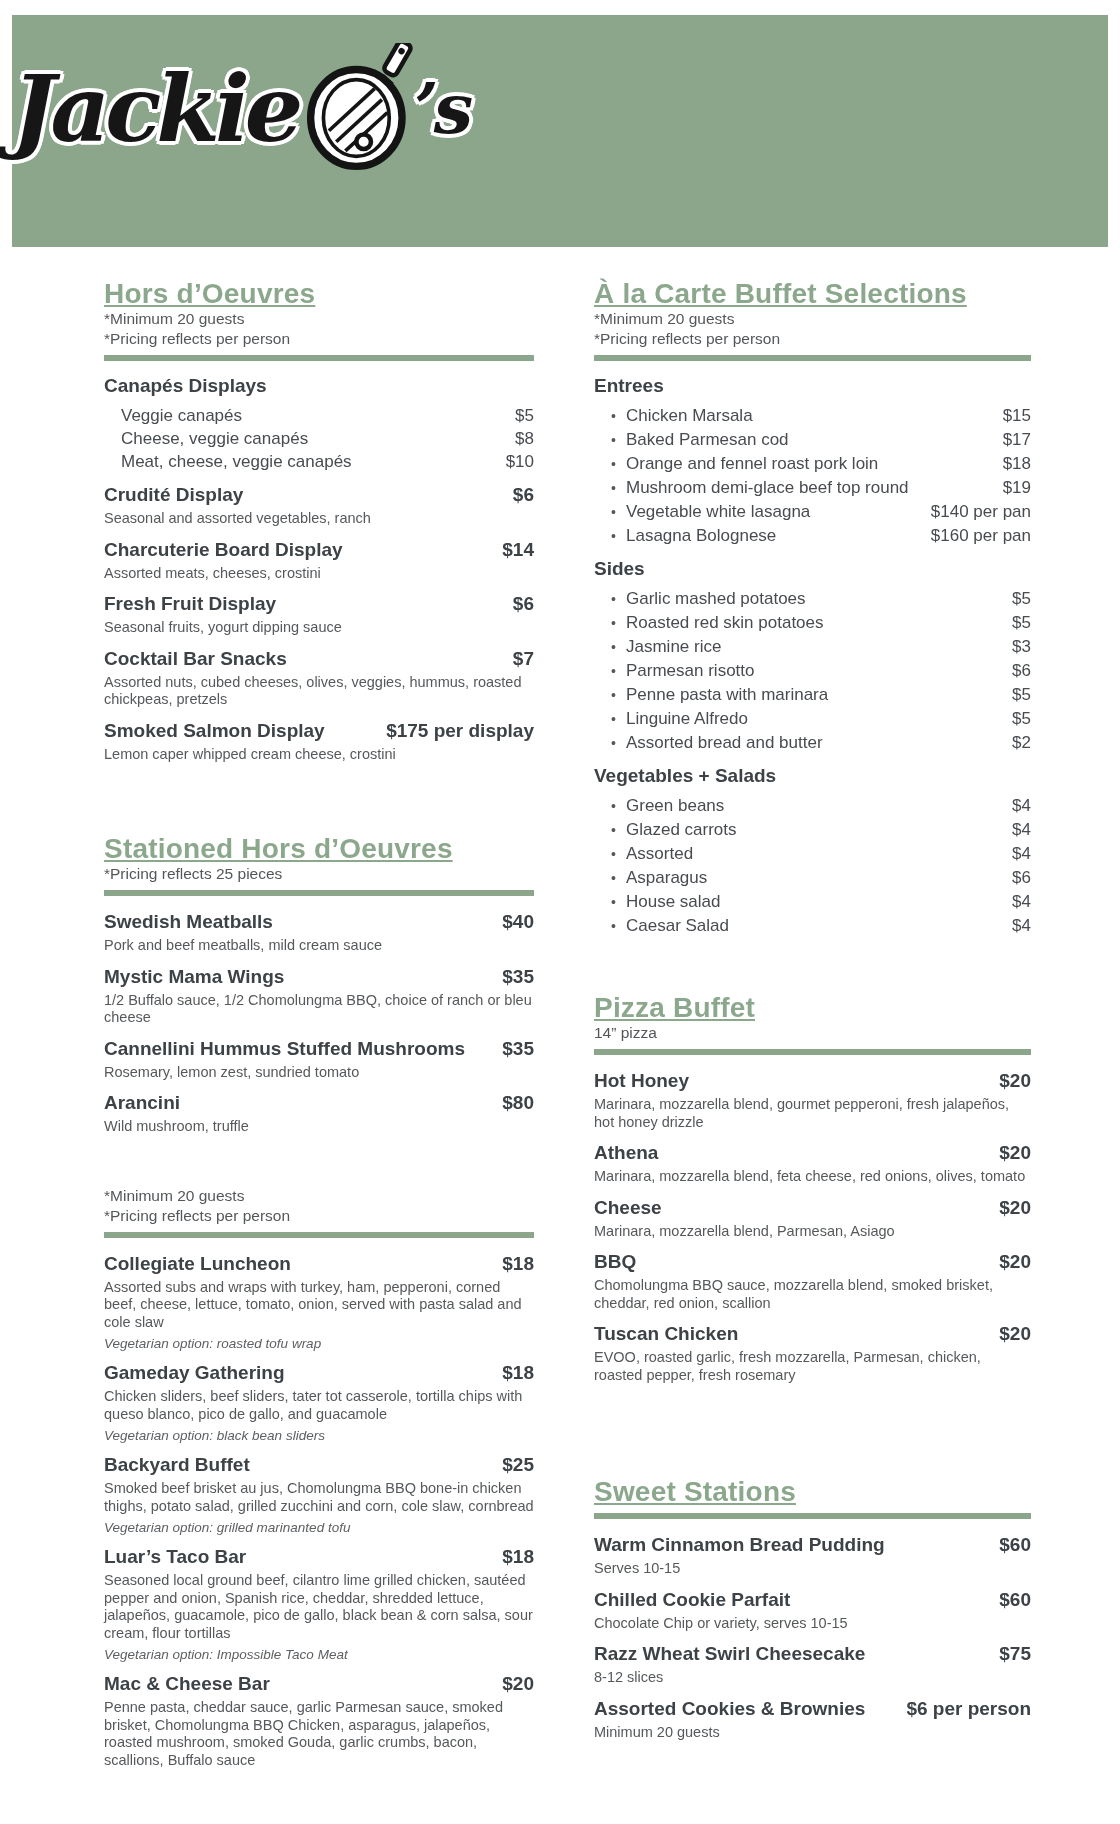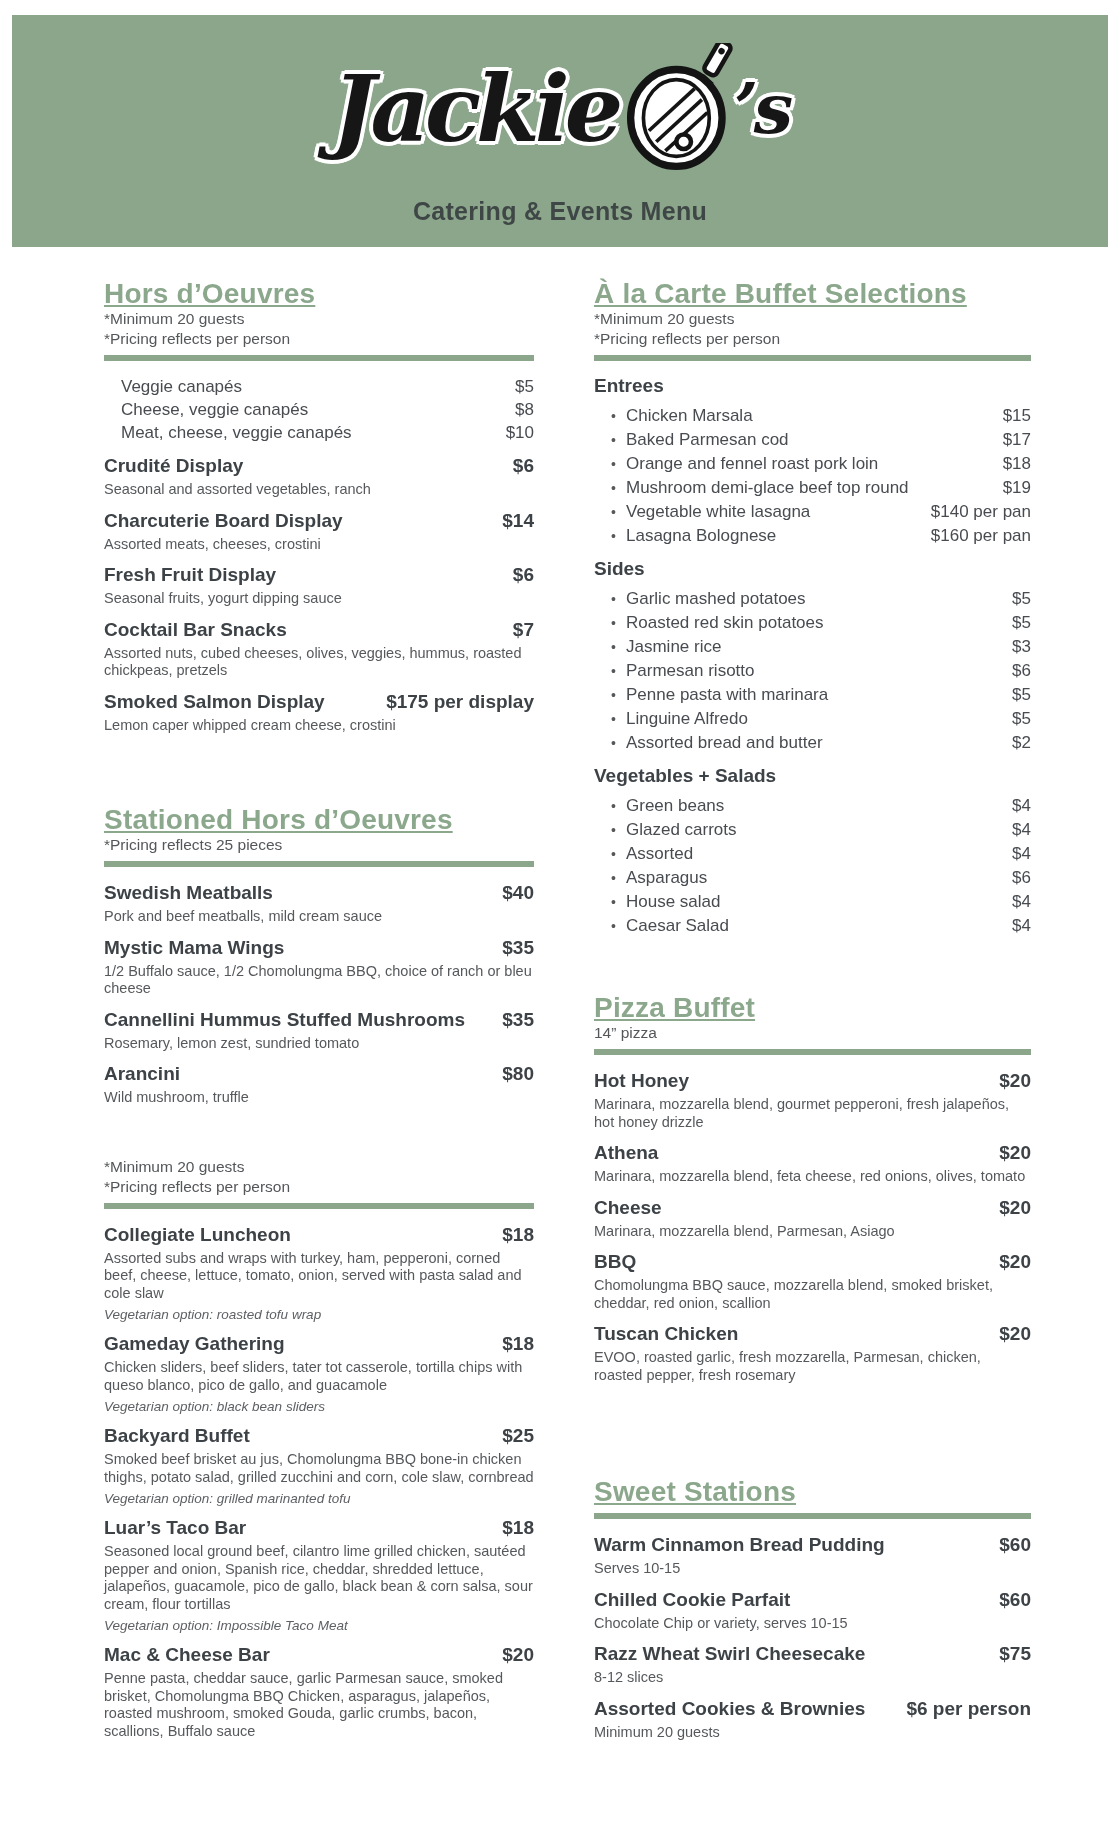--- a/index.html
+++ b/index.html
@@ -2,21 +2,21 @@
 <html><head>
 <meta charset="utf-8">
 <style>
   * { margin:0; padding:0; box-sizing:border-box; }
   html,body { background:#ffffff; }
   body { width:1120px; height:1824px; position:relative; font-family:"Liberation Sans", sans-serif; }
   .page { position:absolute; inset:0; background:#fff; overflow:hidden; }
 
   
   .band { position:absolute; top:15px; left:12px; right:12px; height:232px; background:#8ca68c; }
-  .logo-wrap { position:absolute; top:28px; left:0; right:0; text-align:center; }
+  .logo-wrap { position:absolute; top:28px; left:0; right:0; text-align:left; }
   .logo-row { display:inline-flex; align-items:center; justify-content:center; }
   .script {
     font-family:"DejaVu Serif", serif; font-style:italic; font-weight:bold;
     color:#161616; font-size:92px; letter-spacing:-5px; line-height:1;
     text-shadow:-3px -3px 0 #fff,3px -3px 0 #fff,-3px 3px 0 #fff,3px 3px 0 #fff,0 -4px 0 #fff,0 4px 0 #fff,-4px 0 0 #fff,4px 0 0 #fff;
   }
   .script.suffix { font-size:70px; margin-left:-4px; }
   .barrel { margin:0 2px 0 6px; }
   .band-sub {
     position:absolute; top:182px; left:0; right:0; text-align:center;
@@ -72,31 +72,31 @@
             <ellipse cx="56" cy="82" rx="36" ry="42" fill="none" stroke="#141414" stroke-width="4"></ellipse>
             <path d="M34,108 L84,62" stroke="#141414" stroke-width="4"></path>
             <path d="M26,96 L76,50" stroke="#141414" stroke-width="4"></path>
             <path d="M44,118 L90,76" stroke="#141414" stroke-width="4"></path>
             <circle cx="64" cy="108" r="8" fill="#ffffff" stroke="#141414" stroke-width="5"></circle>
           </svg>
         </span>
         <span class="script suffix">’s</span>
       </div>
     </div>
-    <div class="band-sub">Catering &amp; Events Menu</div>
   </div>
 
   <div class="col col-left">
 
     <div>
       <div class="sec-title">Hors d’Oeuvres</div>
       <div class="note">*Minimum 20 guests</div>
       <div class="note">*Pricing reflects per person</div>
       <div class="rule"></div>
 
+      <div class="group-head">Canapés Displays</div>
       <div class="row indent">
         <span class="grow">Veggie canapés</span>
         <span class="row-price">$5</span>
       </div>
       <div class="row indent">
         <span class="grow">Cheese, veggie canapés</span>
         <span class="row-price">$8</span>
       </div>
       <div class="row indent">
         <span class="grow">Meat, cheese, veggie canapés</span>

